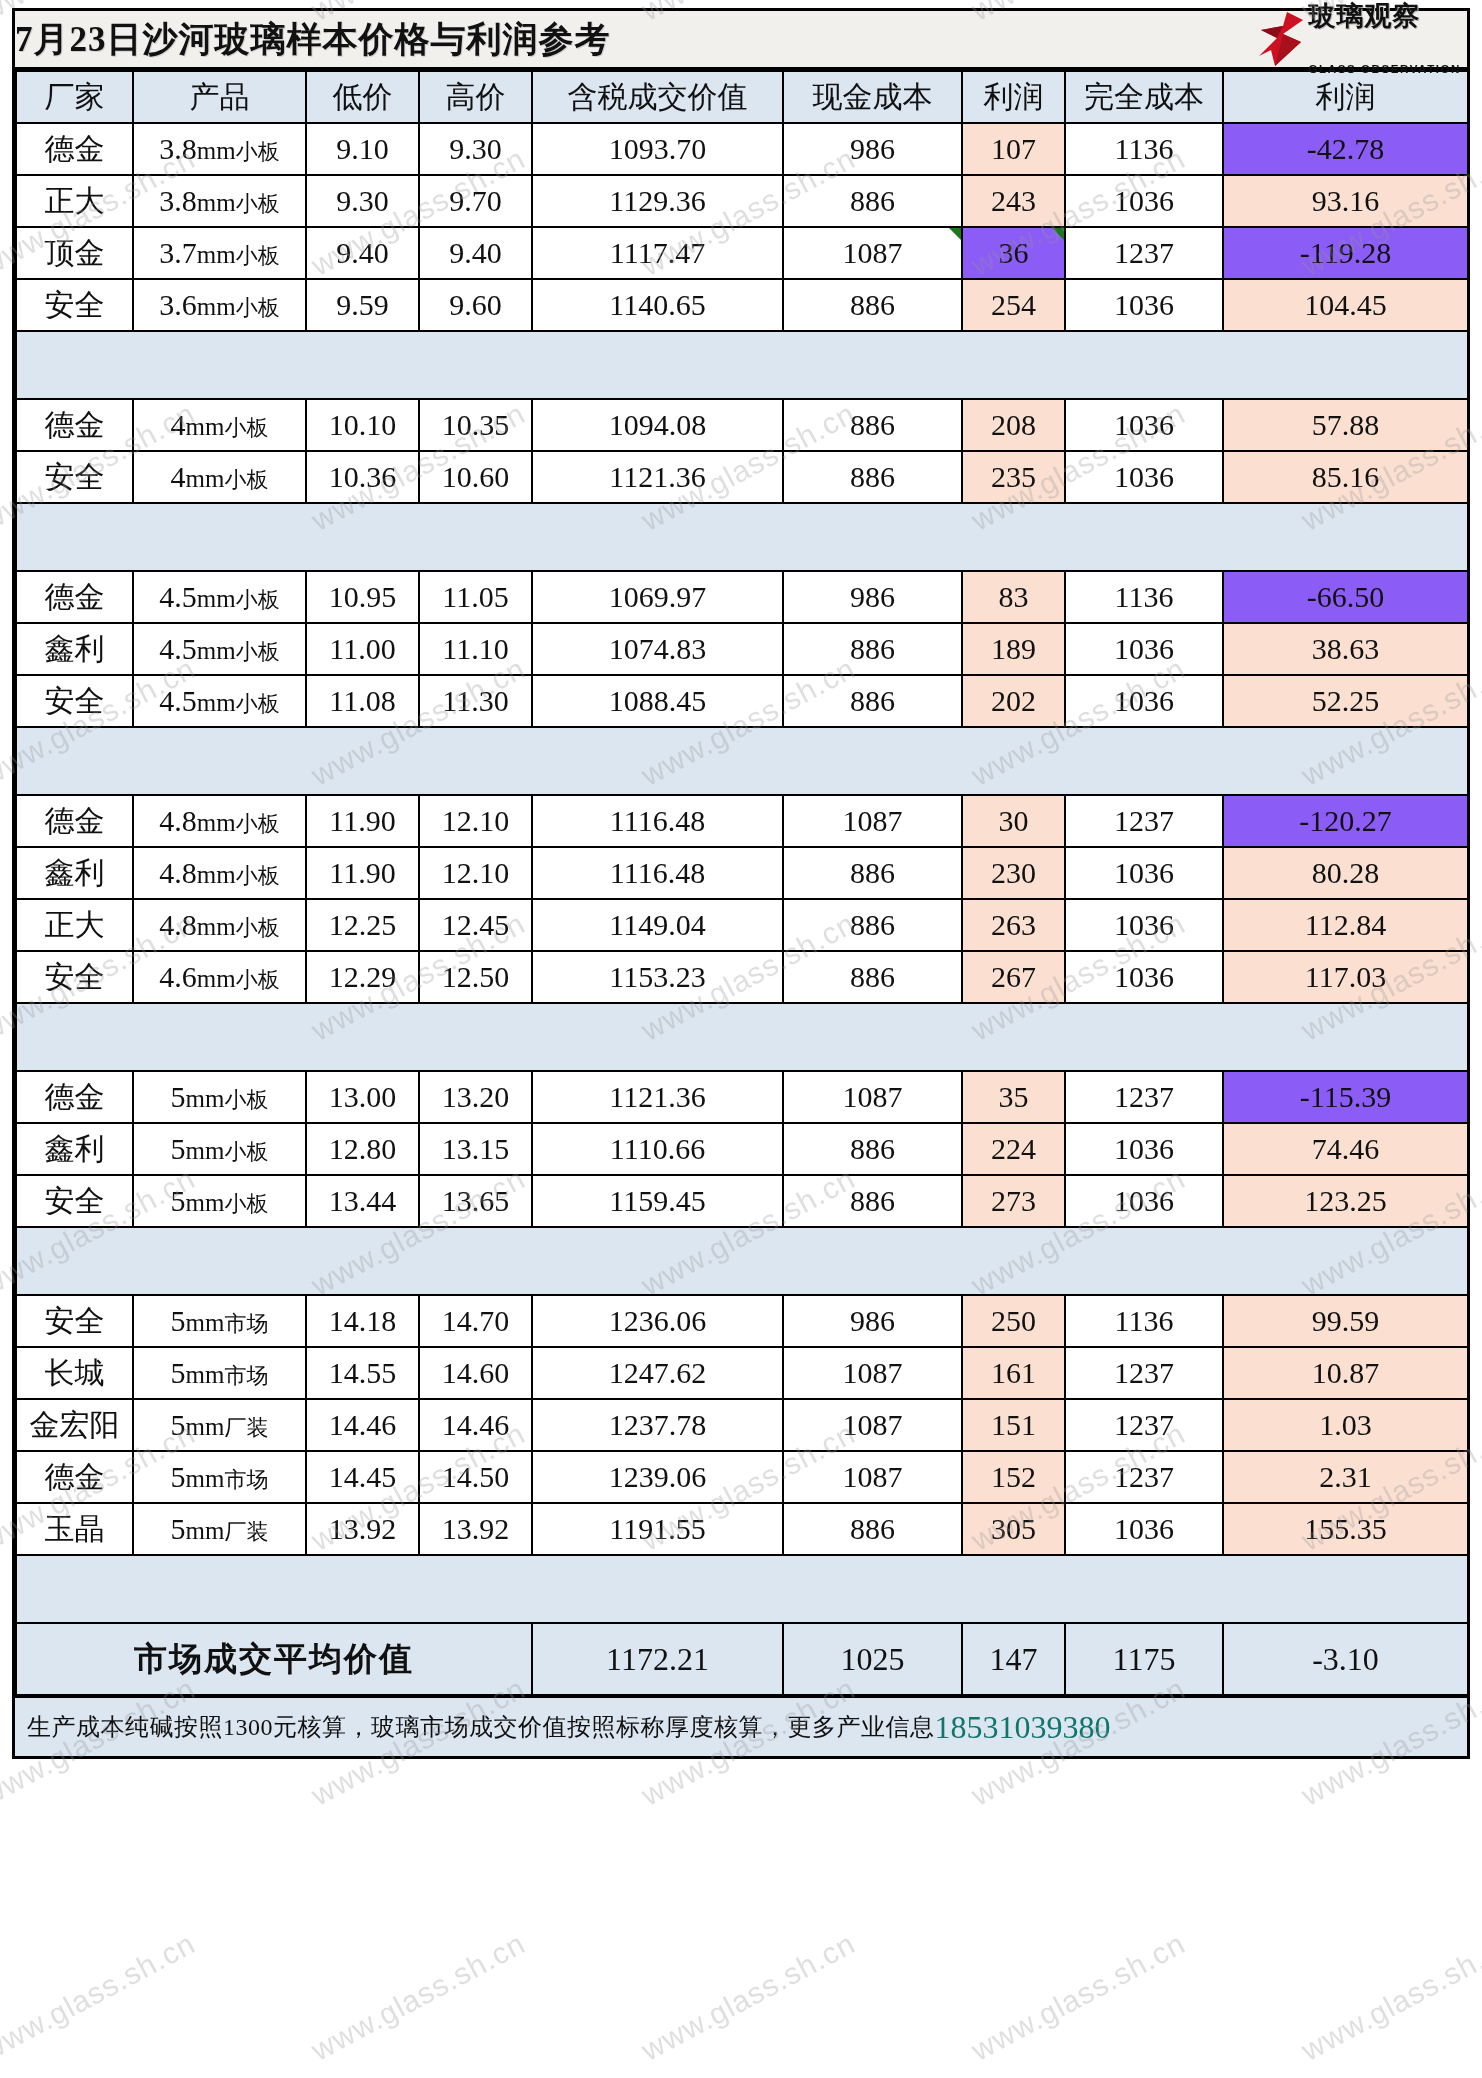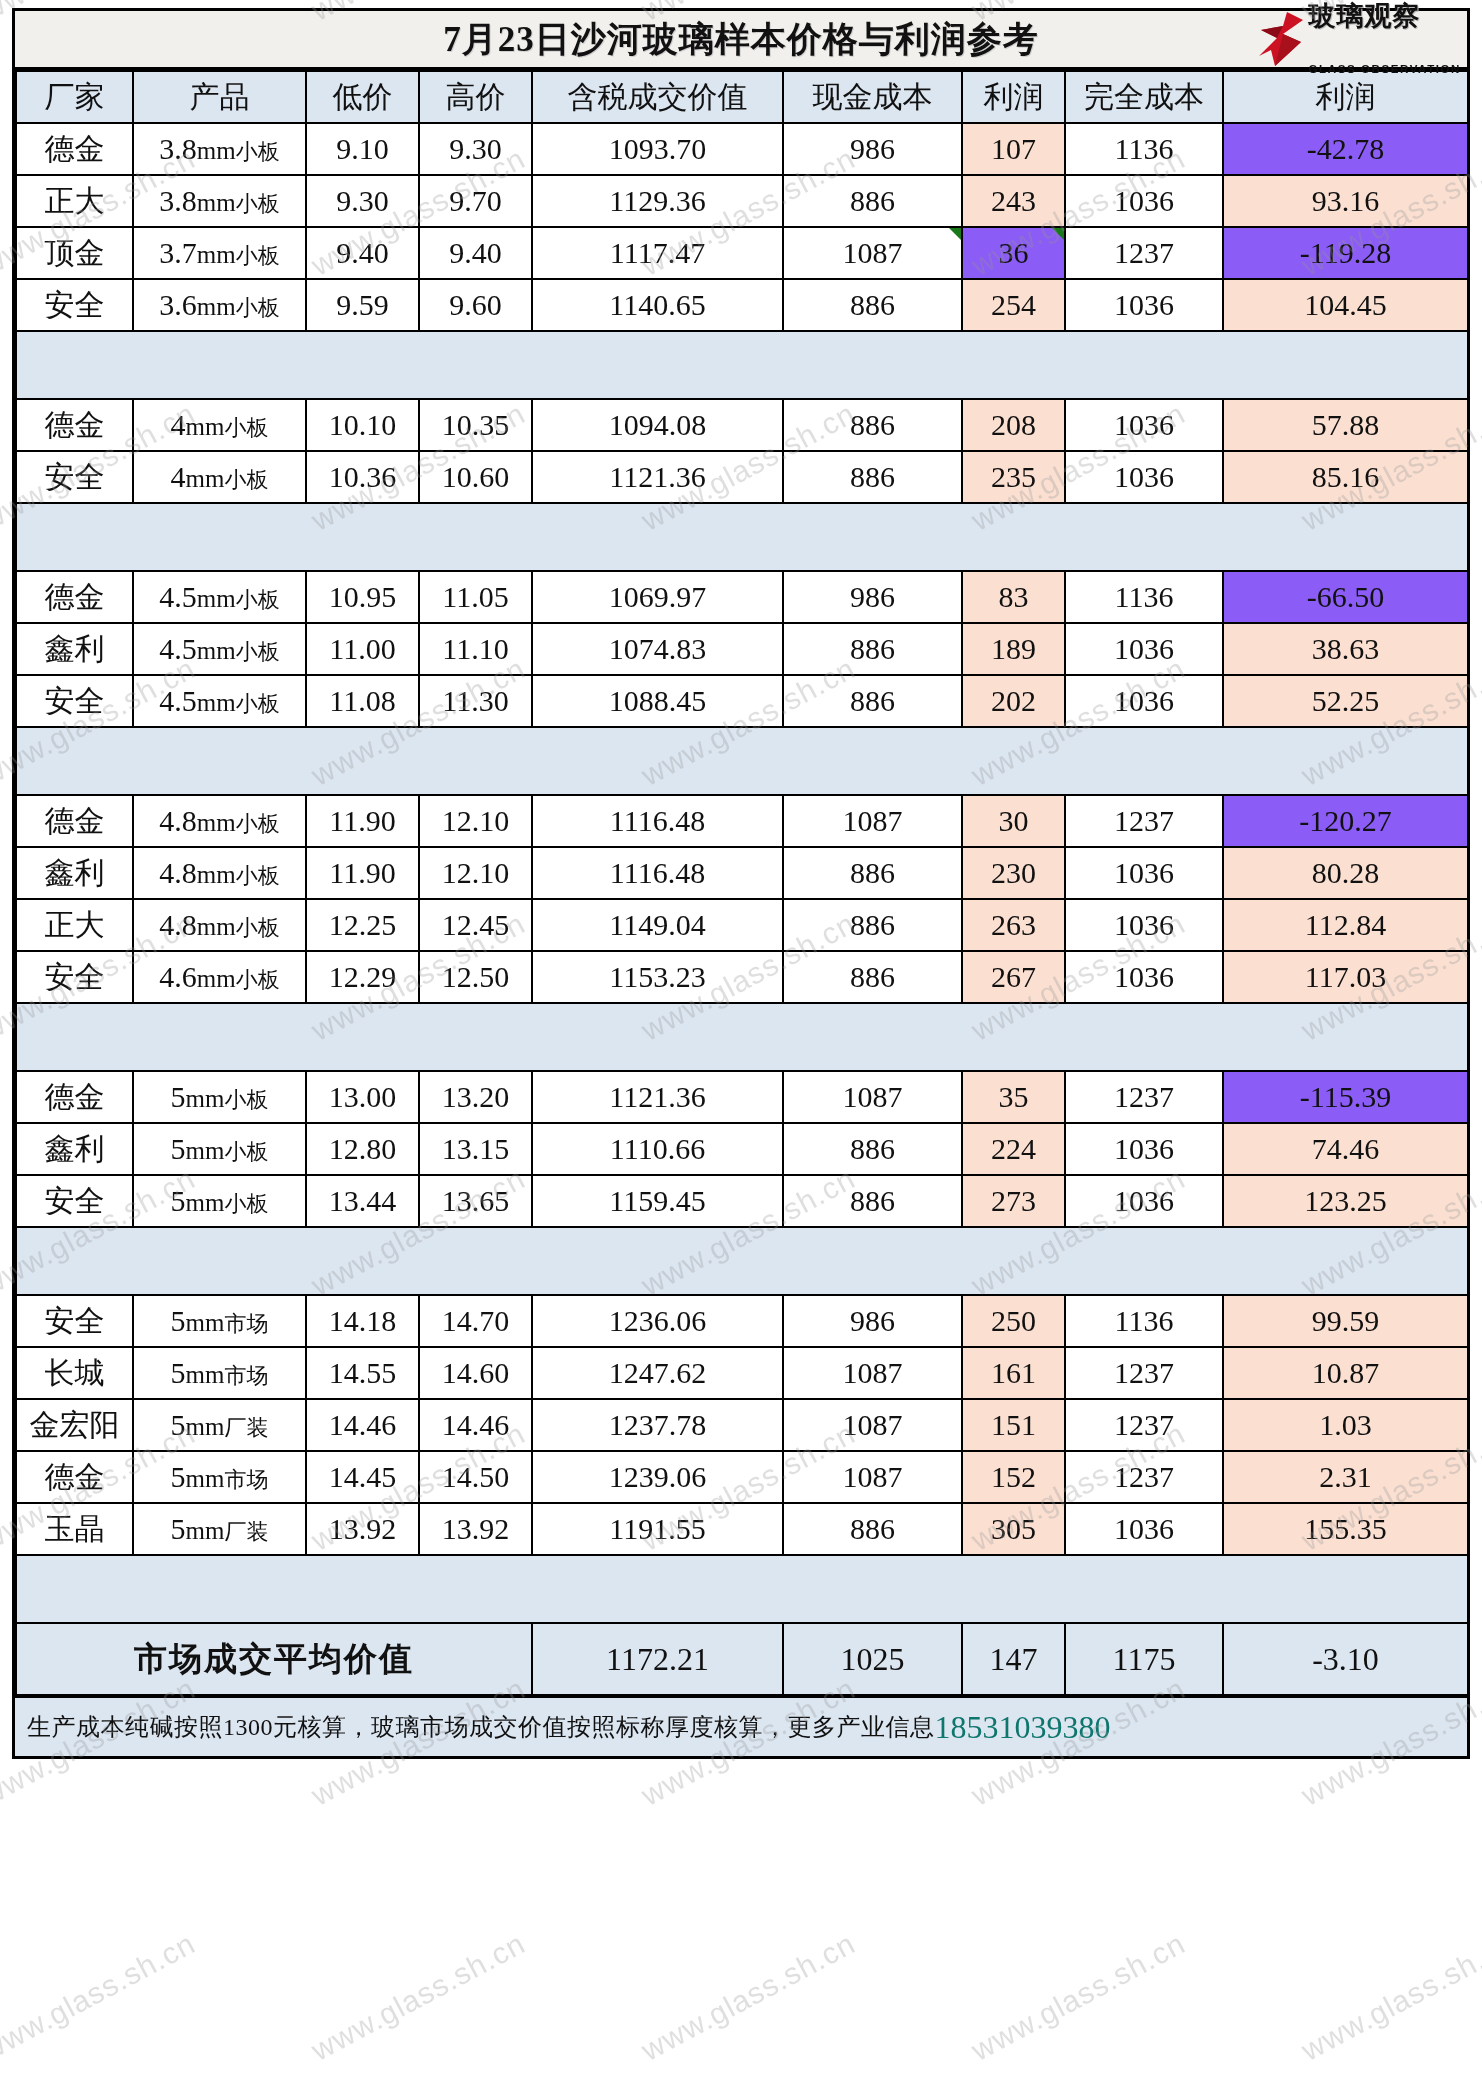--- a/index.html
+++ b/index.html
@@ -40,21 +40,21 @@
   }
 
   
   .title-band{
     position:relative;
     height:56px;
     background:#f2f0ec;
     border-bottom:3px solid #000;
     display:flex;
     align-items:center;
-    justify-content:center;
+    justify-content:flex-start;
   }
   .title-text{
     font-size:35px;
     font-weight:bold;
     color:#111;
     letter-spacing:1px;
     text-shadow:1px 1px 0 #cfcfcf;
   }
   .logo{
     position:absolute;

